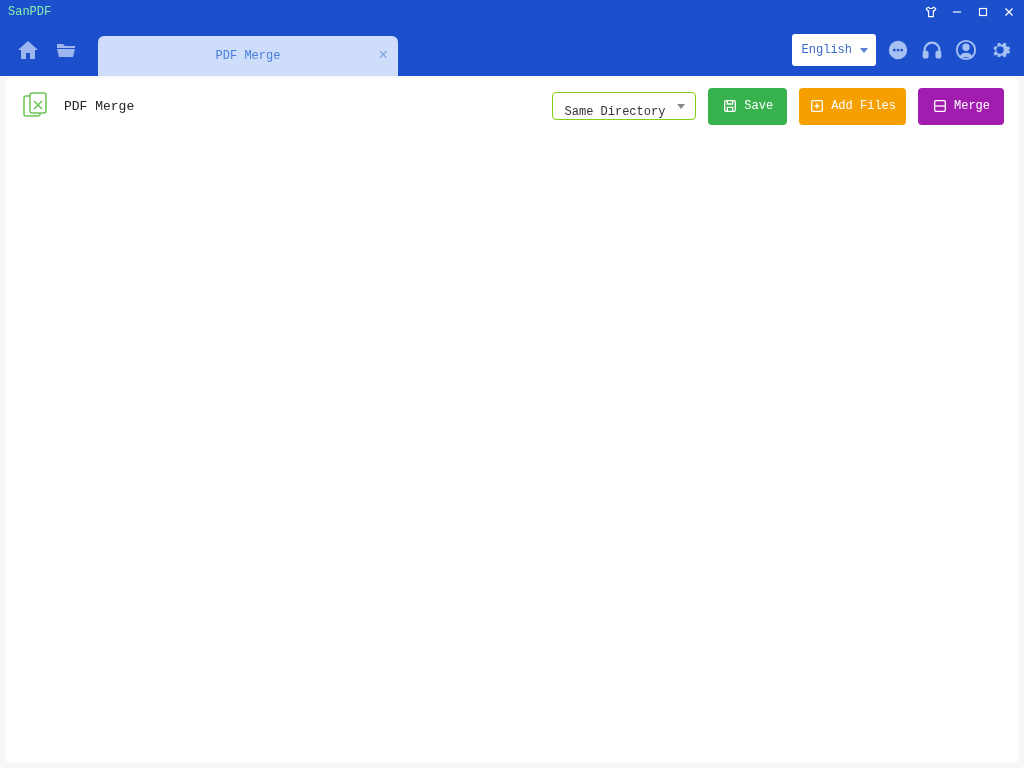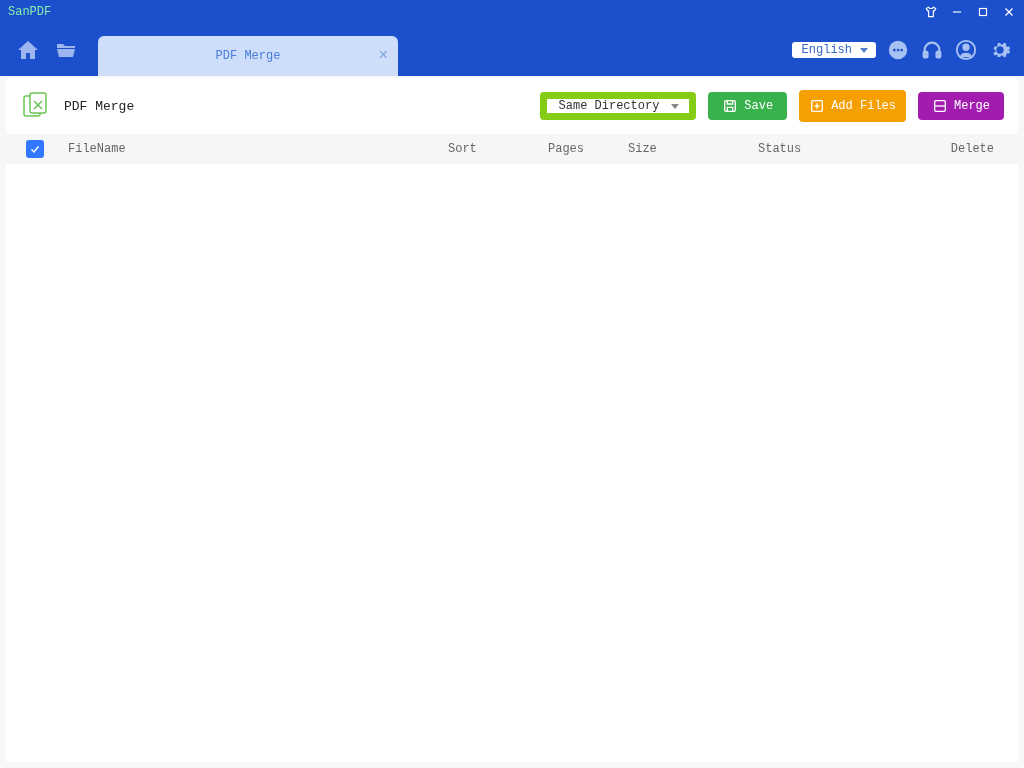--- a/index.html
+++ b/index.html
@@ -46,21 +46,21 @@
     justify-content: center;
     color: #497edb;
     font-size: 12px;
     position: relative;
     margin-top: 12px;
   }
   .tab-close { position: absolute; right: 10px; top: 50%; transform: translateY(-50%); color: #7ea3e2; font-size: 16px; cursor: pointer; line-height: 1; }
   
   .header-right { margin-left: auto; display: flex; align-items: center; gap: 10px; }
   .lang-select {
-    height: 16px;
+    height: 32px;
     background: #fff;
     border-radius: 3px;
     padding: 0 24px 0 10px;
     display: flex;
     align-items: center;
     color: #3a67c8;
     font-size: 12px;
     min-width: 80px;
     position: relative;
     cursor: pointer;
@@ -90,21 +90,21 @@
     padding: 0 14px;
     gap: 12px;
   }
   .tool-title { display: flex; align-items: center; gap: 12px; }
   .pdf-icon { width: 32px; height: 32px; color: #6cc556; }
   .tool-title-text { font-size: 13px; color: #222; }
   .toolbar-spacer { flex: 1; }
   
   .directory-select {
     height: 28px;
-    border: 7px solid #84cc16;
+    border: 1px solid #84cc16;
     border-radius: 4px;
     padding: 0 30px 0 12px;
     display: flex;
     align-items: flex-end;
     font-size: 12px;
     color: #333;
     position: relative;
     cursor: pointer;
     min-width: 120px;
   }
@@ -113,21 +113,21 @@
     position: absolute;
     right: 10px;
     top: 50%;
     margin-top: -2px;
     border-left: 4px solid transparent;
     border-right: 4px solid transparent;
     border-top: 5px solid #888;
   }
   
   .btn {
-    height: 28px;
+    height: 37px;
     border: none;
     border-radius: 4px;
     padding: 0 14px;
     display: inline-flex;
     align-items: center;
     gap: 6px;
     color: #fff;
     font-size: 12px;
     font-family: inherit;
     cursor: pointer;
@@ -286,29 +286,16 @@
       </button>
       <button class="btn btn-merge">
         <svg viewBox="0 0 24 24" fill="none" stroke="#fff" stroke-width="2">
             <rect x="4" y="4" width="16" height="16" rx="2"></rect>
             <line x1="4" y1="12" x2="20" y2="12"></line>
           </svg>
         <span>Merge</span>
       </button>
     </div>
 
-    <div class="table-header">
-      <span class="chk">
-        <svg viewBox="0 0 24 24" fill="none" stroke="currentColor" stroke-width="3">
-            <polyline points="5 13 10 18 19 7"></polyline>
-          </svg>
-      </span>
-      <span class="th th-filename">FileName</span>
-      <span class="th th-sort">Sort</span>
-      <span class="th th-pages">Pages</span>
-      <span class="th th-size">Size</span>
-      <span class="th th-status">Status</span>
-      <span class="th th-delete">Delete</span>
-    </div>
 
     <div class="table-body"></div>
   </div>
 </div>
 
 </body></html>

